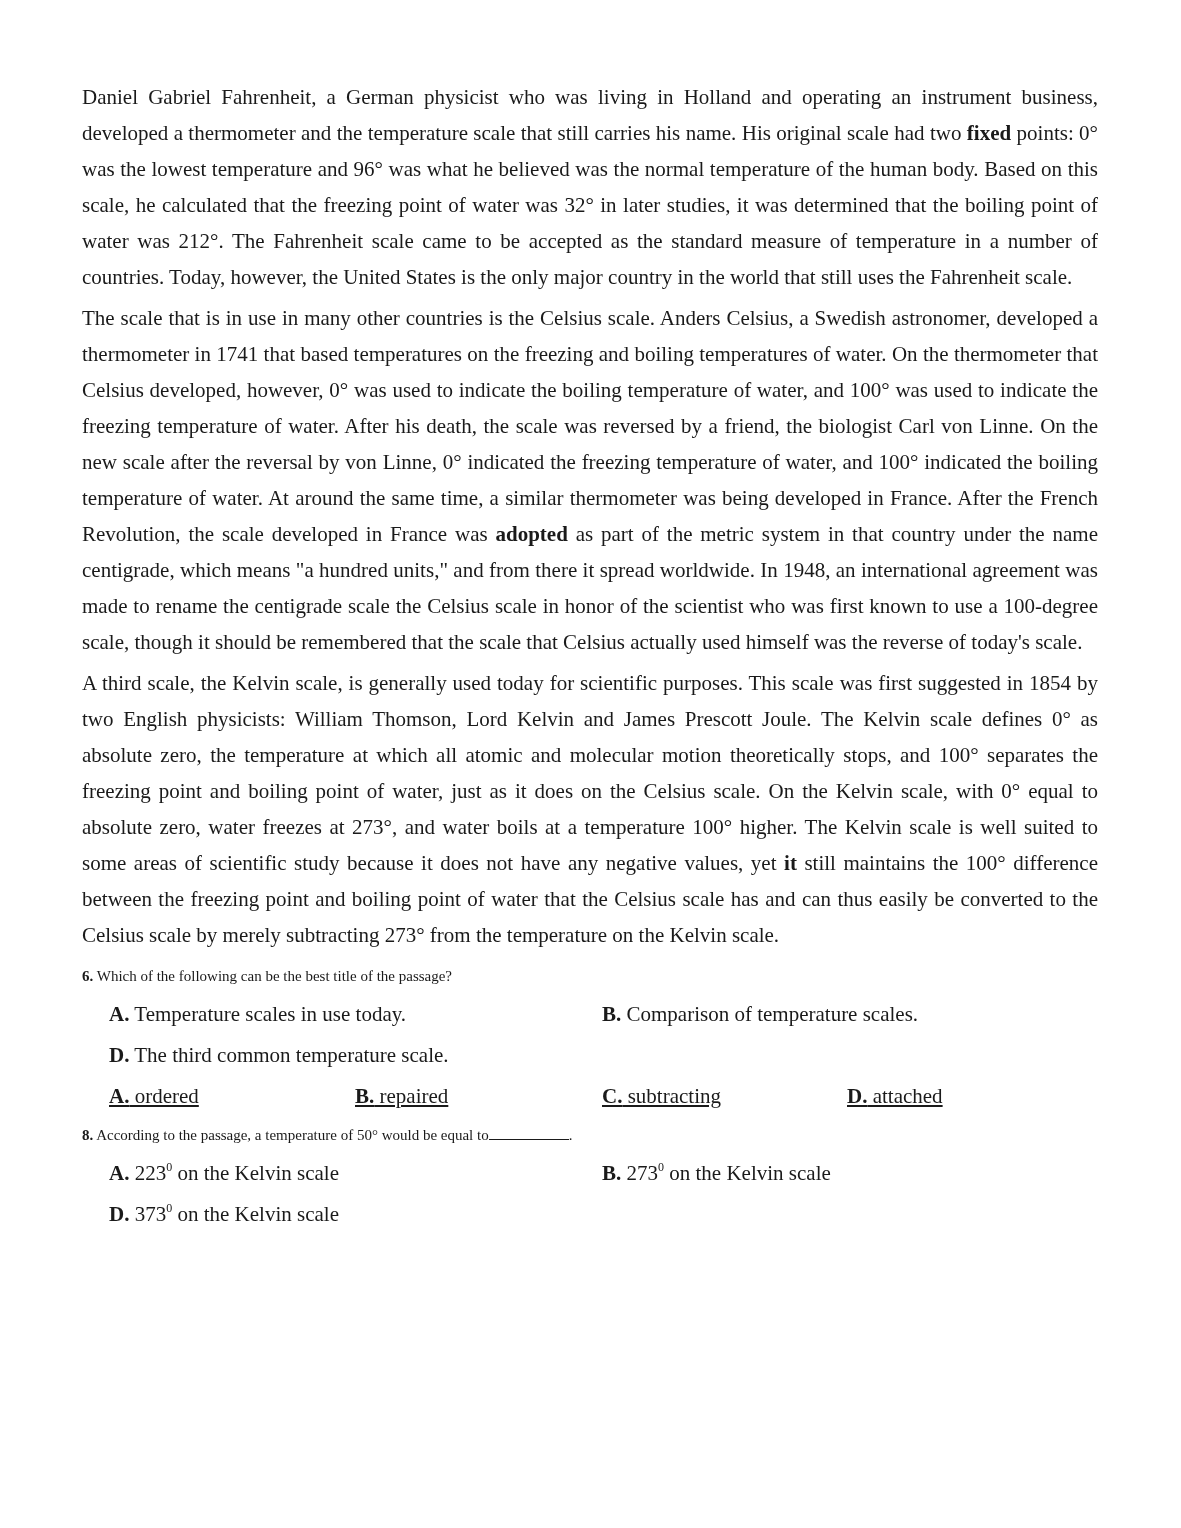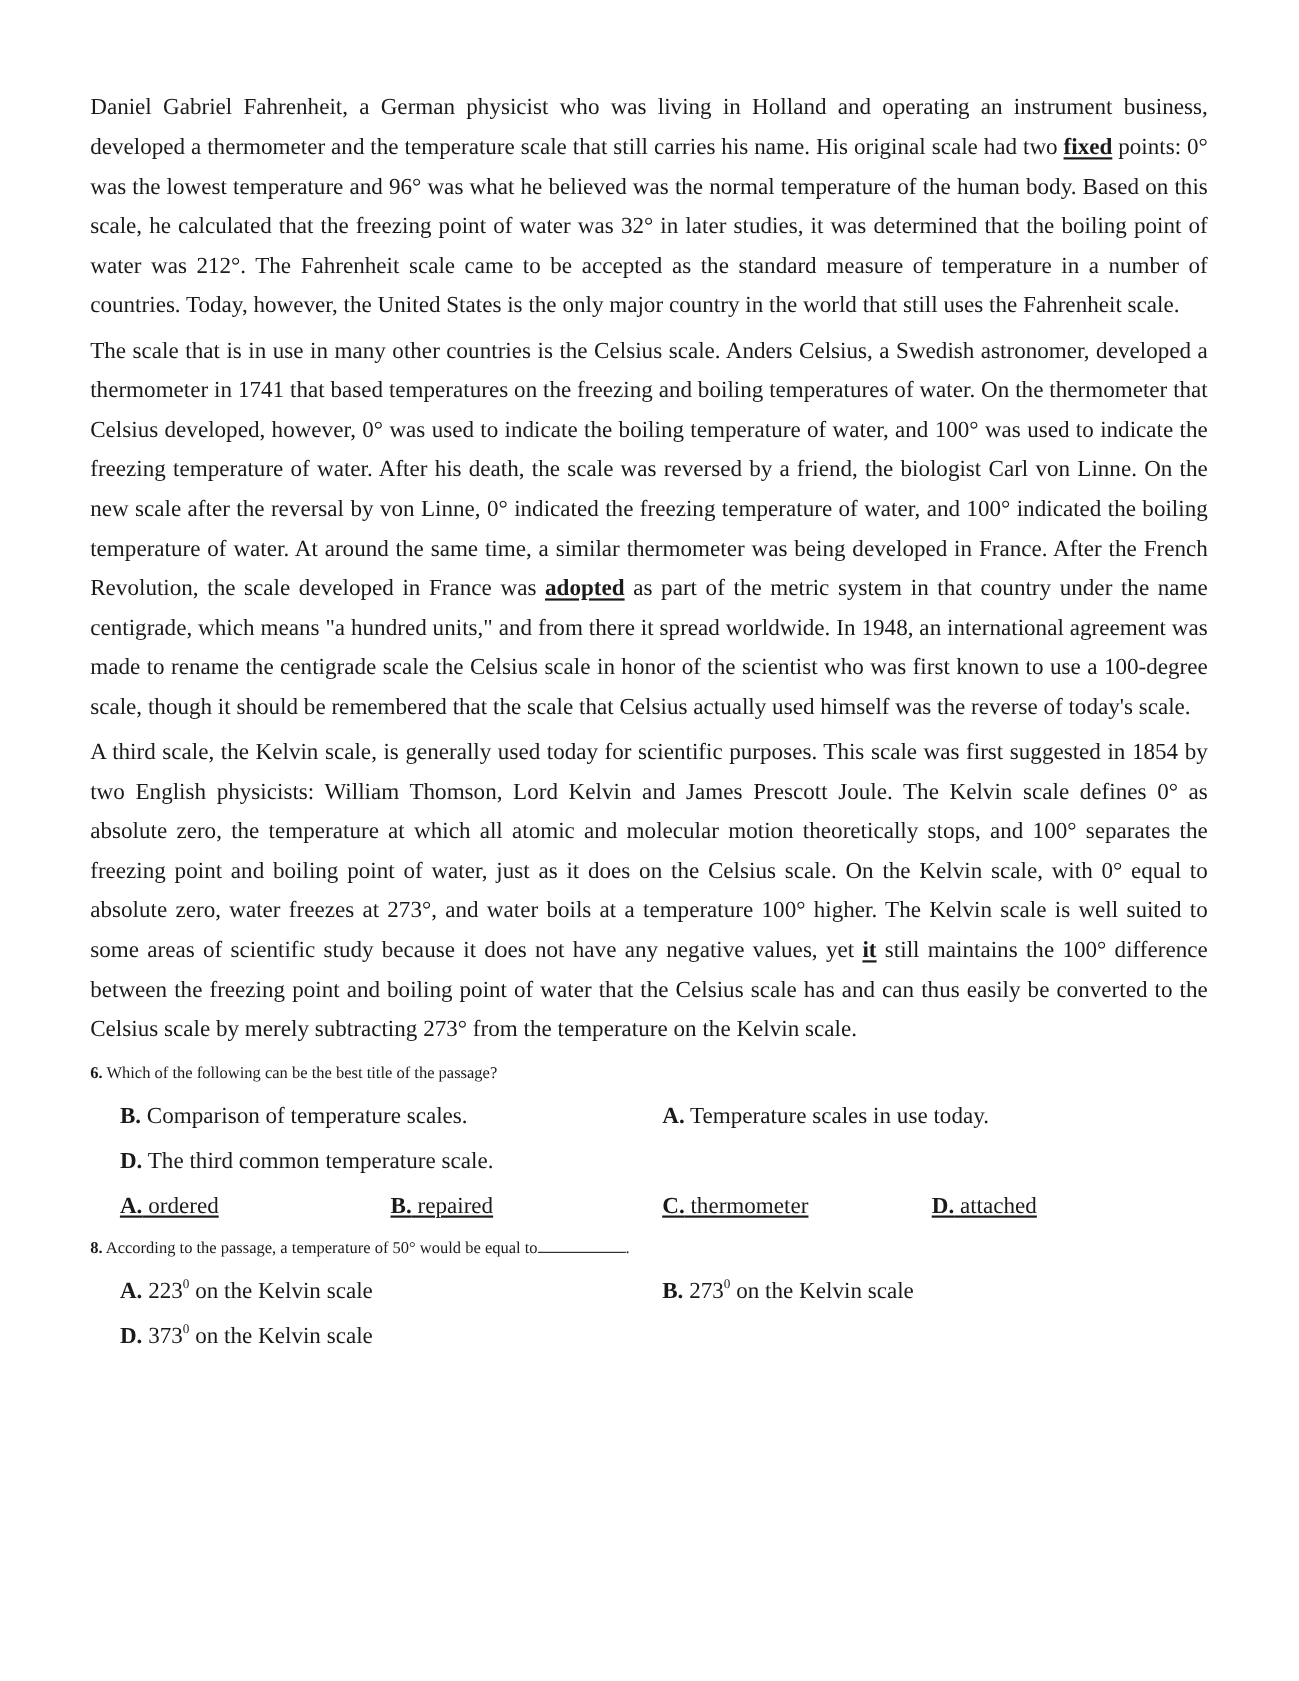--- a/index.html
+++ b/index.html
@@ -6,21 +6,21 @@
     body {
       width: 1181px; height: 1528px; position: relative; overflow: hidden;
       font-family: "Liberation Serif", "DejaVu Serif", serif;
       color: #1a1a1a;
     }
     .page { position: absolute; left: 82px; top: 79px; width: 1016px; }
     .para {
       font-size: 21px; line-height: 36px; text-align: justify; margin: 0 0 5px 0;
       text-justify: inter-word;
     }
-    .kw { font-weight: bold; text-decoration: underline; text-decoration-thickness: 2px; text-underline-offset: 3px; }
+    .kw { font-weight: bold; text-decoration-thickness: 2px; text-underline-offset: 3px; }
     .q { font-size: 15px; line-height: 36px; margin: 0; }
     .q b { font-weight: bold; }
     .opts { display: grid; margin: 0 0 0 27px; font-size: 21px; line-height: 41px; }
     .opts.two { grid-template-columns: 493px 480px; }
     .opts.four { grid-template-columns: 246px 247px 245px 240px; text-decoration: underline; }
     .opt-letter { font-weight: bold; }
     sup { font-size: 12px; vertical-align: 9px; line-height: 0; }
     .blank { display: inline-block; border-bottom: 1px solid #1a1a1a; height: 18px; vertical-align: baseline; }
   </style>
 </head>
@@ -30,31 +30,31 @@
 
   <p class="para"><span>Daniel Gabriel Fahrenheit, a German physicist who was living in Holland and operating an instrument business, developed a thermometer and the temperature scale that still carries his name. His original scale had two </span><span class="kw">fixed</span><span> points: 0° was the lowest temperature and 96° was what he believed was the normal temperature of the human body. Based on this scale, he calculated that the freezing point of water was 32° in later studies, it was determined that the boiling point of water was 212°. The Fahrenheit scale came to be accepted as the standard measure of temperature in a number of countries. Today, however, the United States is the only major country in the world that still uses the Fahrenheit scale.</span></p>
 
   <p class="para"><span>The scale that is in use in many other countries is the Celsius scale. Anders Celsius, a Swedish astronomer, developed a thermometer in 1741 that based temperatures on the freezing and boiling temperatures of water. On the thermometer that Celsius developed, however, 0° was used to indicate the boiling temperature of water, and 100° was used to indicate the freezing temperature of water. After his death, the scale was reversed by a friend, the biologist Carl von Linne. On the new scale after the reversal by von Linne, 0° indicated the freezing temperature of water, and 100° indicated the boiling temperature of water. At around the same time, a similar thermometer was being developed in France. After the French Revolution, the scale developed in France was </span><span class="kw">adopted</span><span> as part of the metric system in that country under the name centigrade, which means "a hundred units," and from there it spread worldwide. In 1948, an international agreement was made to rename the centigrade scale the Celsius scale in honor of the scientist who was first known to use a 100-degree scale, though it should be remembered that the scale that Celsius actually used himself was the reverse of today's scale.</span></p>
 
   <p class="para"><span>A third scale, the Kelvin scale, is generally used today for scientific purposes. This scale was first suggested in 1854 by two English physicists: William Thomson, Lord Kelvin and James Prescott Joule. The Kelvin scale defines 0° as absolute zero, the temperature at which all atomic and molecular motion theoretically stops, and 100° separates the freezing point and boiling point of water, just as it does on the Celsius scale. On the Kelvin scale, with 0° equal to absolute zero, water freezes at 273°, and water boils at a temperature 100° higher. The Kelvin scale is well suited to some areas of scientific study because it does not have any negative values, yet </span><span class="kw">it</span><span> still maintains the 100° difference between the freezing point and boiling point of water that the Celsius scale has and can thus easily be converted to the Celsius scale by merely subtracting 273° from the temperature on the Kelvin scale.</span></p>
 
   <div>
     <p class="q"><b>6.</b><span> Which of the following can be the best title of the passage?</span></p>
     <div class="opts two">
+      <div><span class="opt-letter">A.</span><span> Temperature scales in use today.</span></div>
       <div><span class="opt-letter">B.</span><span> Comparison of temperature scales.</span></div>
-      <div><span class="opt-letter">A.</span><span> Temperature scales in use today.</span></div>
       <div><span class="opt-letter">D.</span><span> The third common temperature scale.</span></div>
     </div>
   </div>
 
   <div>
     <div class="opts four">
       <div><span class="opt-letter">A.</span><span> ordered</span></div>
       <div><span class="opt-letter">B.</span><span> repaired</span></div>
-      <div><span class="opt-letter">C.</span><span> thermometer</span></div>
+      <div><span class="opt-letter">C.</span><span> subtracting</span></div>
       <div><span class="opt-letter">D.</span><span> attached</span></div>
     </div>
   </div>
 
   <div>
     <p class="q"><b>8.</b><span> According to the passage, a temperature of 50° would be equal to</span><span class="blank" style="width:80px"></span><span>.</span></p>
     <div class="opts two">
       <div><span class="opt-letter">A.</span><span> 223</span><sup>0</sup><span> on the Kelvin scale</span></div>
       <div><span class="opt-letter">B.</span><span> 273</span><sup>0</sup><span> on the Kelvin scale</span></div>
       <div><span class="opt-letter">D.</span><span> 373</span><sup>0</sup><span> on the Kelvin scale</span></div>

